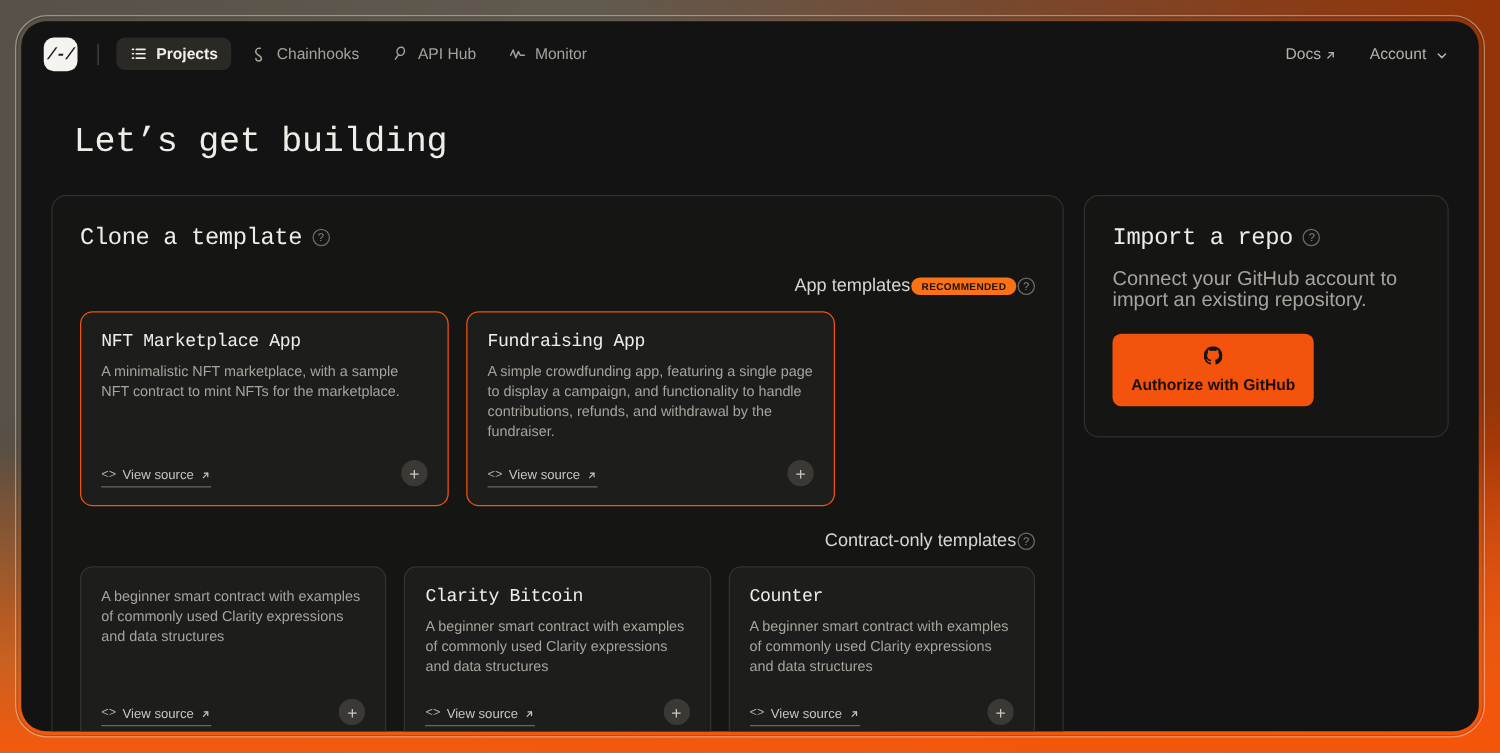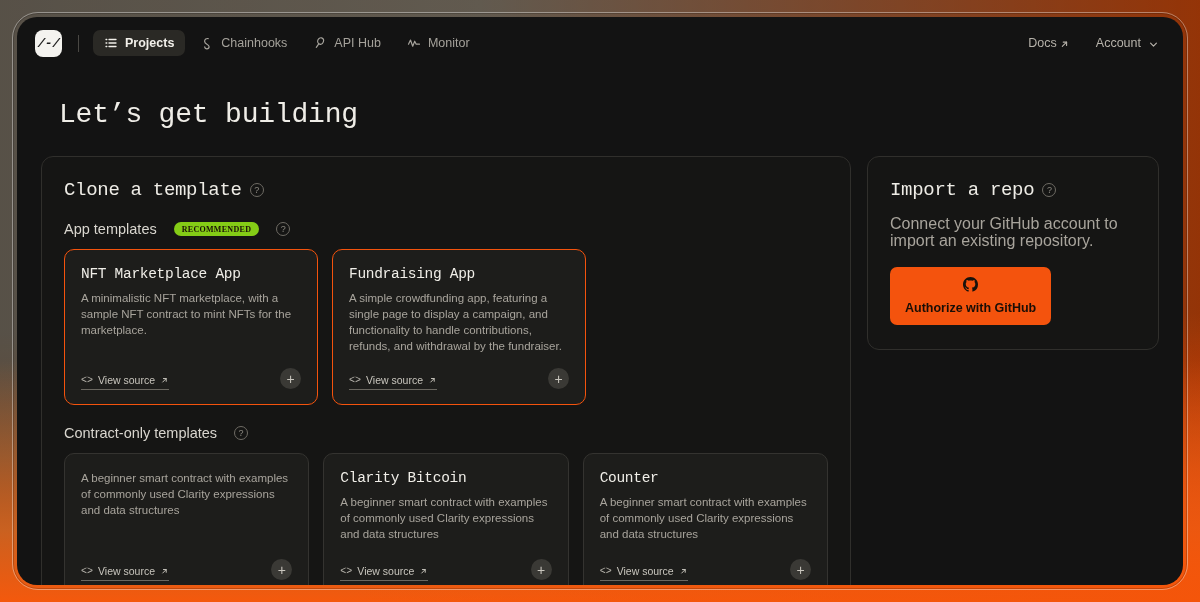--- a/index.html
+++ b/index.html
@@ -138,40 +138,41 @@
     width: 14px; height: 14px; flex: none;
     border-radius: 50%;
     border: 1.2px solid #6e6b64;
     color: #8d8a82;
     font-size: 9px;
     display: flex; align-items: center; justify-content: center;
     font-family: "Liberation Sans", sans-serif;
   }
 
   .section-head {
-    display: flex; align-items: center; gap: 17px;
+    display: flex; align-items: center; gap: 1px;
     margin: 20px 0 12px 0;
     font-size: 14.5px;
     color: #d9d6cf;
+    justify-content: flex-end;
   }
   .badge {
-    background: #84cc16;
+    background: #f97316;
     color: #1a1008;
-    font-family: Liberation Serif, serif;
+    font-family: Liberation Sans, sans-serif;
     font-size: 8px;
     font-weight: 700;
     letter-spacing: 0.3px;
     padding: 3px 8px 2px 8px;
     border-radius: 9px;
   }
 
   .card-row { display: flex; gap: 14px; }
 
   .tpl-card {
-    width: 254px;
+    width: 295px;
     background: #1d1d1b;
     border: 1px solid #343330;
     border-radius: 10px;
     padding: 16px 16px 14px 16px;
     position: relative;
     min-height: 143px;
     display: flex; flex-direction: column;
   }
   .tpl-card.highlight { border-color: #f4530d; }
   .tpl-title {

